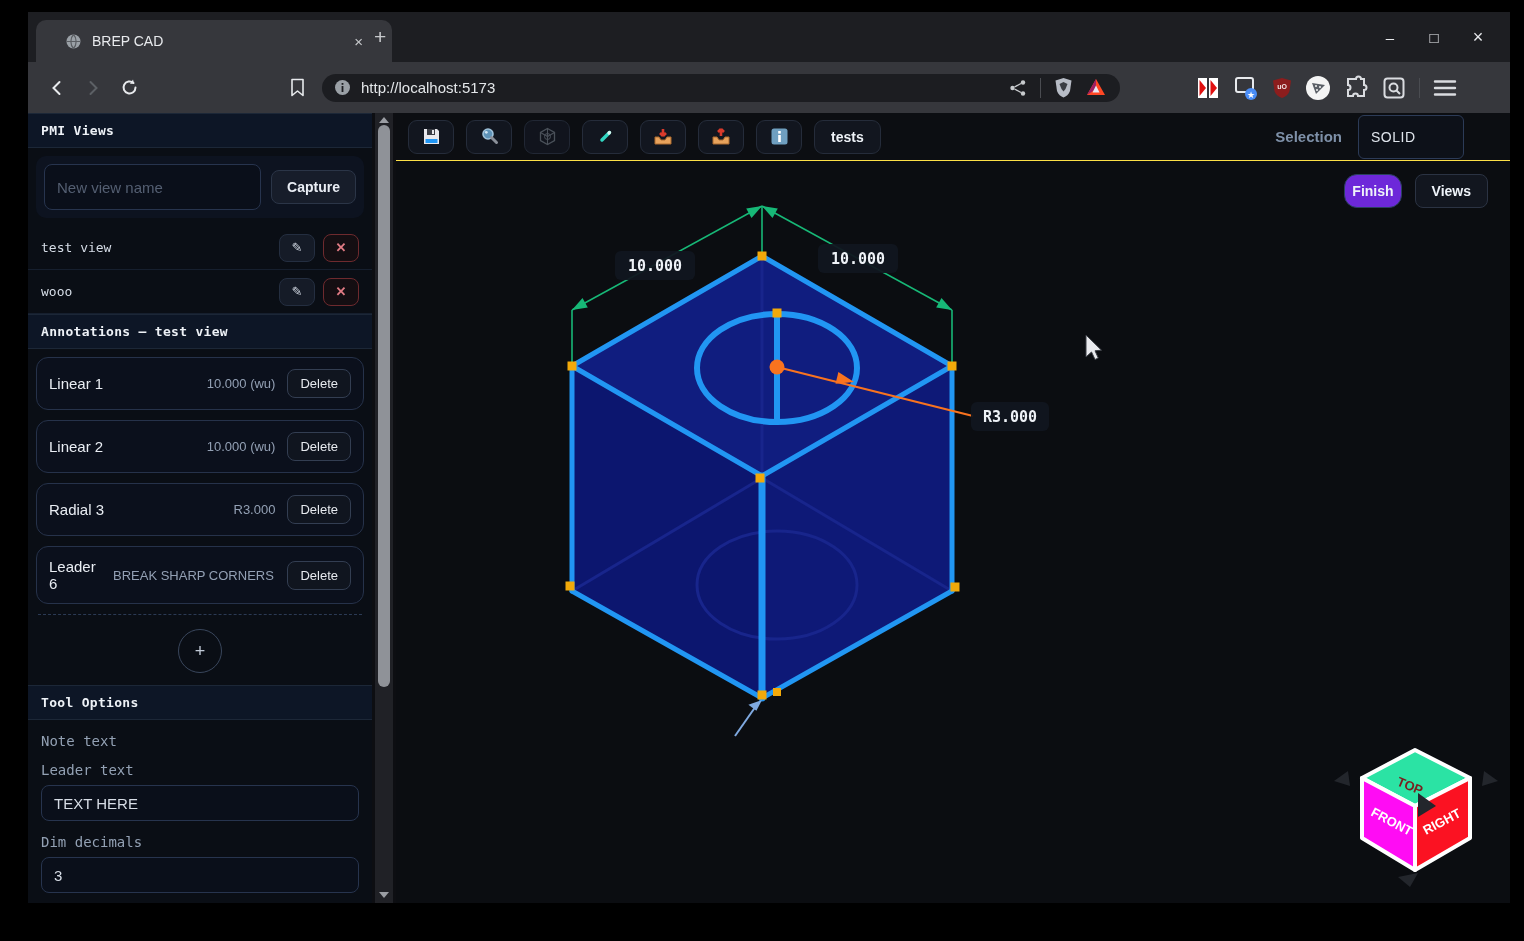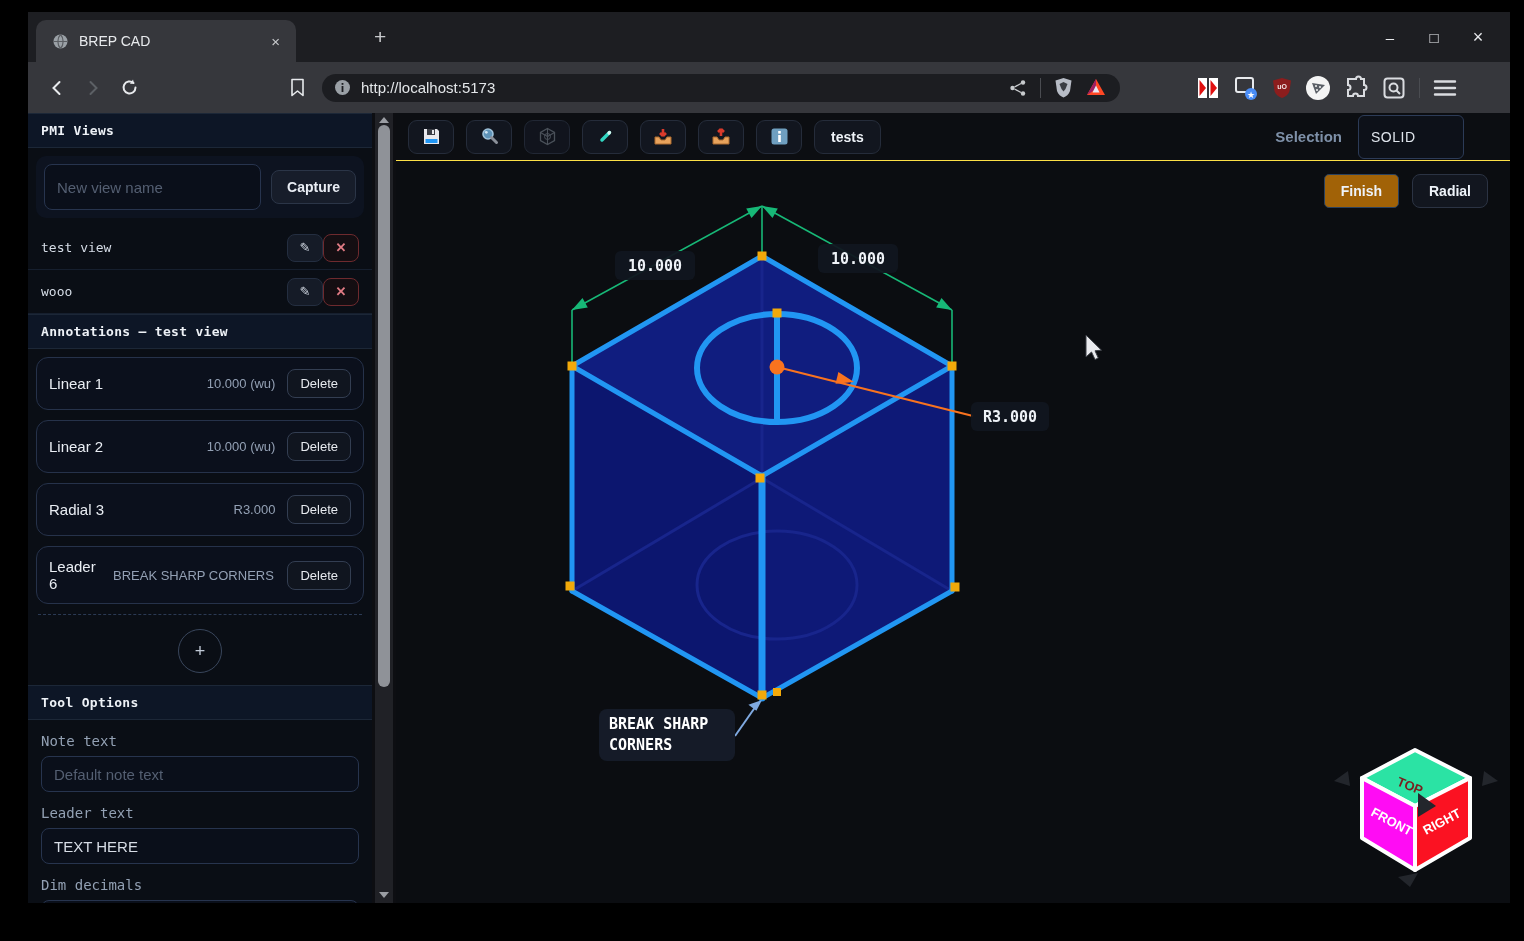--- a/index.html
+++ b/index.html
@@ -3,23 +3,23 @@
 <meta charset="utf-8">
 <style>
   * { margin:0; padding:0; box-sizing:border-box; }
   html,body { width:1524px; height:941px; background:#000; overflow:hidden;
     font-family:"Liberation Sans", sans-serif; }
   .window { position:absolute; left:28px; top:12px; width:1482px; height:891px;
     background:#0b0d11; overflow:hidden; }
 
   
   .tabstrip { position:relative; height:50px; background:#1d1e22; }
-  .tab { position:absolute; left:8px; top:8px; width:260px; height:42px;
+  .tab { position:absolute; left:8px; top:8px; width:356px; height:42px;
     background:#36373c; border-radius:10px 10px 0 0; display:flex; align-items:center;
-    padding:0 16px; gap:10px; }
+    padding:0 29px; gap:10px; }
   .tab-title { color:#e8eaed; font-size:14px; flex:1; }
   .tab-close { color:#c7c9cc; font-size:15px; cursor:default; }
   .newtab { position:absolute; left:346px; top:25px; color:#c7c9cc; font-size:21px; line-height:0; }
   .winctl { position:absolute; top:0; right:0; height:50px; display:flex; align-items:center; gap:28px; padding-right:24px; color:#e8eaed; }
   .winctl span { font-size:15px; width:16px; text-align:center; }
 
   .navbar { height:51px; background:#36373c; display:flex; align-items:center; padding:0 14px; gap:6px; }
   .navbtn { width:30px; height:30px; display:flex; align-items:center; justify-content:center; }
   .spacer130 { width:126px; }
   .urlpill { width:798px; height:28px; background:#1c1d21; border-radius:18px;
@@ -38,21 +38,21 @@
     padding:9px 13px; font-size:13px; font-weight:bold; color:#edf1f6; letter-spacing:.3px; }
   .cap-panel { margin:8px; padding:8px; background:#0d1320; border-radius:10px;
     display:flex; gap:10px; align-items:center; }
   input { outline:none; }
   .inp { background:#0a0f1a; border:1px solid #27344e; border-radius:8px; height:46px;
     color:#d7dde6; font-size:15px; padding:0 12px; font-family:"Liberation Sans",sans-serif; }
   .inp::placeholder { color:#545f72; }
   .cap-panel .inp { flex:1; min-width:0; }
   .btn { background:#171d2a; border:1px solid #2b3547; border-radius:8px; color:#e9edf4;
     font-weight:bold; font-size:14px; padding:8px 15px; font-family:"Liberation Sans",sans-serif; }
-  .view-row { height:44px; display:flex; align-items:center; padding:0 13px; gap:0;
+  .view-row { height:44px; display:flex; align-items:center; padding:0 13px; gap:8px;
     border-bottom:1px solid #161f2e; }
   .view-row:first-of-type { border-top:1px solid #161f2e; }
   .view-name { flex:1; color:#d5dce6; font-size:13px; }
   .mini-btn { width:36px; height:28px; border-radius:8px; background:#151b27; border:1px solid #242e40;
     color:#cfd6e0; font-size:13px; display:flex; align-items:center; justify-content:center; }
   .mini-btn.danger { border-color:#6e2a2e; background:#140e12; color:#e07b84; font-weight:bold; }
   .cards { margin:8px; }
   .card { display:flex; align-items:center; padding:11px 12px; border:1px solid #26324a;
     border-radius:12px; background:#0b101c; margin-bottom:10px;
     font-family:"Liberation Sans",sans-serif; }
@@ -84,22 +84,22 @@
   .tool-btn { width:46px; height:34px; border-radius:9px; background:#12161f; border:1px solid #252c3a;
     display:flex; align-items:center; justify-content:center; }
   .tool-btn.disabled { opacity:.85; }
   .tests-btn { height:34px; border-radius:9px; background:#12161f; border:1px solid #252c3a;
     color:#eef2f7; font-weight:bold; font-size:14px; padding:0 16px; }
   .sel-cluster { margin-left:auto; display:flex; align-items:center; gap:16px; margin-right:34px; }
   .sel-label { color:#7e90a8; font-weight:bold; font-size:15px; }
   .sel-box { width:106px; height:44px; border:1px solid #2c3b57; border-radius:6px; background:#0d1119;
     color:#dfe5ec; font-size:14px; display:flex; align-items:center; padding-left:12px; letter-spacing:.5px; }
   .fc-row { position:absolute; top:61px; right:22px; display:flex; gap:13px; }
-  .finish-btn { background:#a16207; border:1px solid #2a415f; border-radius:5px; color:#eef3f9;
-    font-weight:bold; font-size:14px; padding:8px 16px; }
+  .finish-btn { background:#6d28d9; border:1px solid #2a415f; border-radius:13px; color:#eef3f9;
+    font-weight:bold; font-size:14px; padding:8px 7px; }
   .cancel-btn { background:#12161f; border:1px solid #2b3343; border-radius:8px; color:#eef3f9;
     font-weight:bold; font-size:14px; padding:8px 16px; }
 
   .canvas-svg { position:absolute; left:0; top:0; width:1114px; height:790px; }
   .dim-label { position:absolute; background:rgba(17,22,32,.95); border-radius:6px;
     color:#eef2f7; font-family:"DejaVu Sans Mono",monospace; font-weight:bold; font-size:15px;
     display:flex; align-items:center; justify-content:center; }
   .leader-box { position:absolute; left:203px; top:596px; width:136px; height:52px;
     background:#151b28; border-radius:8px; color:#fff; font-family:"DejaVu Sans Mono",monospace;
     font-weight:bold; font-size:15px; line-height:21px; padding:5px 0 0 10px; }
@@ -266,21 +266,20 @@
           <button class="del-btn">Delete</button>
         </div>
       </div>
 
       <div class="dash-sep"></div>
       <button class="plus-btn">+</button>
 
       <div class="sec-head">Tool Options</div>
 
       <div class="field-label">Note text</div>
-      <input class="inp field-inp" placeholder="Default note text" style="">
       <div class="field-label">Leader text</div>
       <input class="inp field-inp" value="TEXT HERE" style="">
       <div class="field-label">Dim decimals</div>
       <input class="inp field-inp" value="3" style="">
     </div>
 
     <div class="scrollzone">
       <div class="scrolltrack">
         <div class="arrow-up"></div>
         <div class="scrollthumb"></div>
@@ -368,24 +367,20 @@
           <text x="974" y="702" font-size="13" font-weight="bold" fill="#ffffff" transform="rotate(28 974 702)">FRONT</text>
           <text x="1030" y="722" font-size="13" font-weight="bold" fill="#ffffff" transform="rotate(-28 1030 722)">RIGHT</text>
         </g>
 
         <polygon points="690,222 690,244 695.5,239 699,246.5 702.3,245 699,237.8 705.5,237.2" fill="#e9eaee" stroke="#3a3d44" stroke-width="1"></polygon>
       </svg>
 
       <div class="dim-label" style="left:219px; top:138px; width:80px; height:29px;">10.000</div>
       <div class="dim-label" style="left:422px; top:131px; width:80px; height:29px;">10.000</div>
       <div class="dim-label" style="left:575px; top:289px; width:78px; height:29px;">R3.000</div>
-      <div class="leader-box">
-        <div>BREAK SHARP</div>
-        <div>CORNERS</div>
-      </div>
 
       <div class="vp-toolbar">
         <button class="tool-btn">
           <svg width="19" height="19" viewBox="0 0 19 19">
             <path d="M2 2 h13 l2 2 v13 h-15 z" fill="#e8e8ec"></path>
             <rect x="5" y="2" width="8" height="6" fill="#3a3d44"></rect>
               <rect x="10" y="3" width="2" height="4" fill="#e8e8ec"></rect>
             <rect x="3.5" y="12" width="12" height="4" fill="#2196f3"></rect>
           </svg>
         </button>
@@ -432,18 +427,18 @@
         </button>
         <button class="tests-btn">tests</button>
         <div class="sel-cluster">
           <span class="sel-label">Selection</span>
           <div class="sel-box">SOLID</div>
         </div>
       </div>
 
       <div class="fc-row">
         <button class="finish-btn">Finish</button>
-        <button class="cancel-btn">Radial</button>
+        <button class="cancel-btn">Views</button>
       </div>
 
     </div>
   </div>
 </div>
 
 </body></html>

